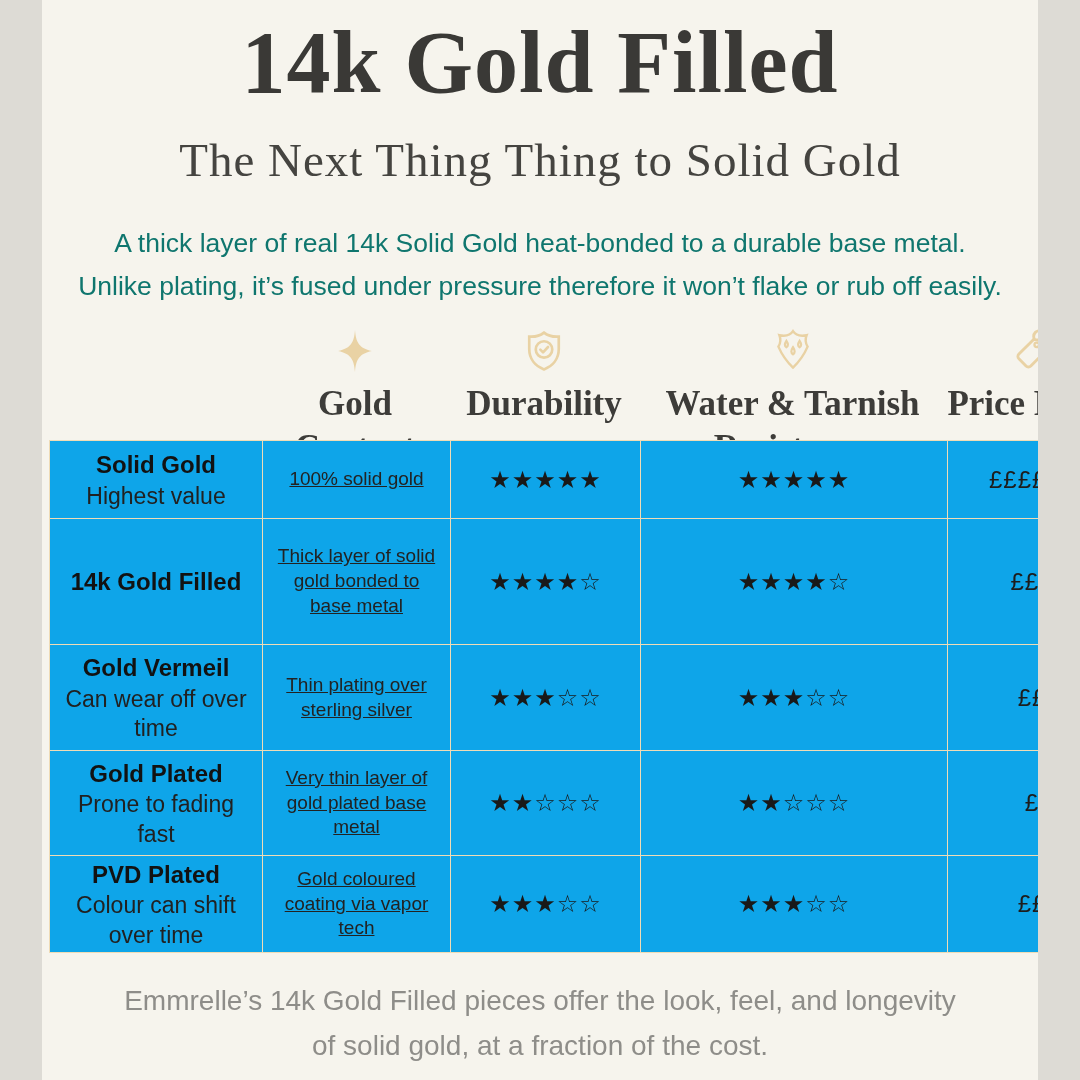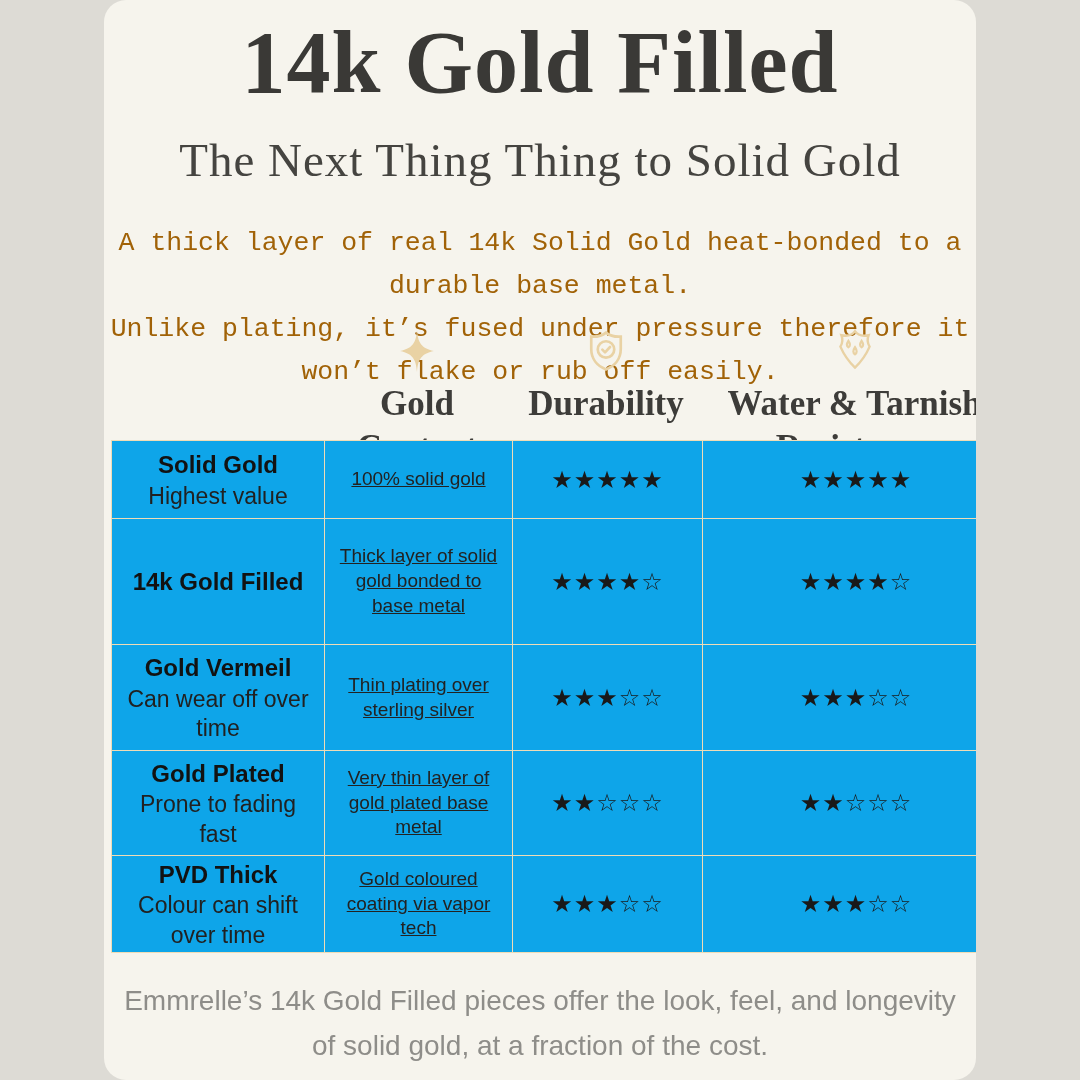--- a/index.html
+++ b/index.html
@@ -1,42 +1,40 @@
 <!DOCTYPE html>
 <html><head>
 <meta charset="utf-8">
 <style>
   html,body { margin:0; padding:0; background:#dddbd5; }
   .canvas {
-    position:relative; width:872px; height:1080px; margin:0 auto;
+    position:relative; width:996px; height:1080px; margin:0 auto;
     background:#f6f4ed; overflow:hidden;
     font-family:"Liberation Sans", sans-serif;
-    border-radius:22px;
     -webkit-font-smoothing:antialiased;
   }
 
   
   .page-title {
     position:absolute; top:12px; left:0; width:100%;
     text-align:center;
     font-family:"Liberation Serif", serif; font-weight:700;
     font-size:88px; letter-spacing:1px; color:#3a3936;
   }
   .page-subtitle {
     position:absolute; top:133px; left:0; width:100%;
     text-align:center;
     font-family:"Liberation Serif", serif; font-weight:400;
     font-size:47px; letter-spacing:1px; color:#454440;
   }
   .page-description {
     position:absolute; top:222px; left:0; width:100%;
     text-align:center;
-    font-size:26.5px; line-height:1.62; color:#a16207;
+    font-size:26.5px; line-height:1.62; color:#0f766e;
     white-space:pre-line;
-    font-family:Liberation Mono, monospace;
   }
 
   
   .col-headers {
     position:absolute; left:7px; top:324px; width:1066px;
     display:grid; grid-template-columns:212px 188px 190px 307px 169px;
   }
   .col-header { display:flex; flex-direction:column; align-items:center; }
   .icon-box { height:54px; display:flex; align-items:center; justify-content:center; }
   .col-label {
@@ -204,21 +202,21 @@
       <div class="stars">★★☆☆☆</div>
     </div>
     <div class="cell">
       <div class="stars">★★☆☆☆</div>
     </div>
     <div class="cell">
       <div class="price">£</div>
     </div>
 
     <div class="cell c0">
-      <div class="row-name">PVD Thick</div>
+      <div class="row-name">PVD Plated</div>
       <div class="row-note">Colour can shift over time</div>
     </div>
     <div class="cell">
       <div class="content-text">Gold coloured coating via vapor tech</div>
     </div>
     <div class="cell">
       <div class="stars">★★★☆☆</div>
     </div>
     <div class="cell">
       <div class="stars">★★★☆☆</div>

